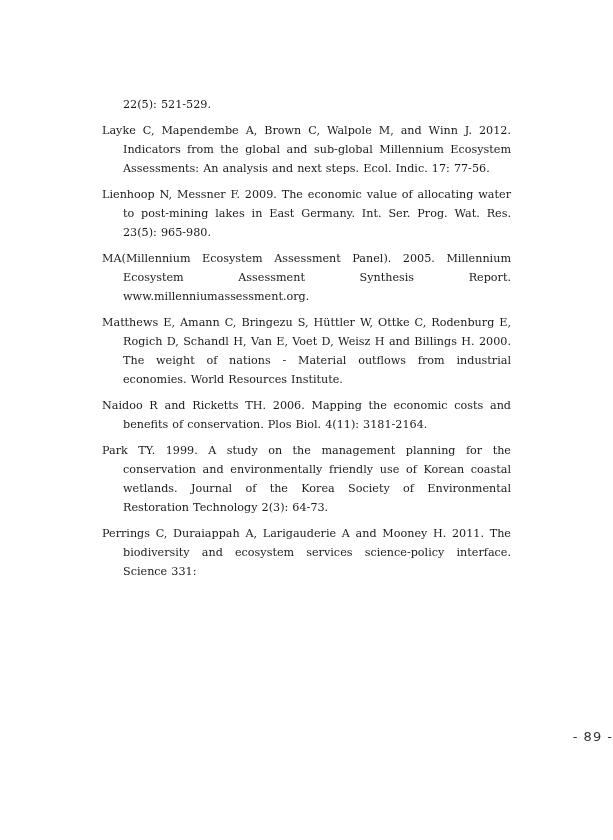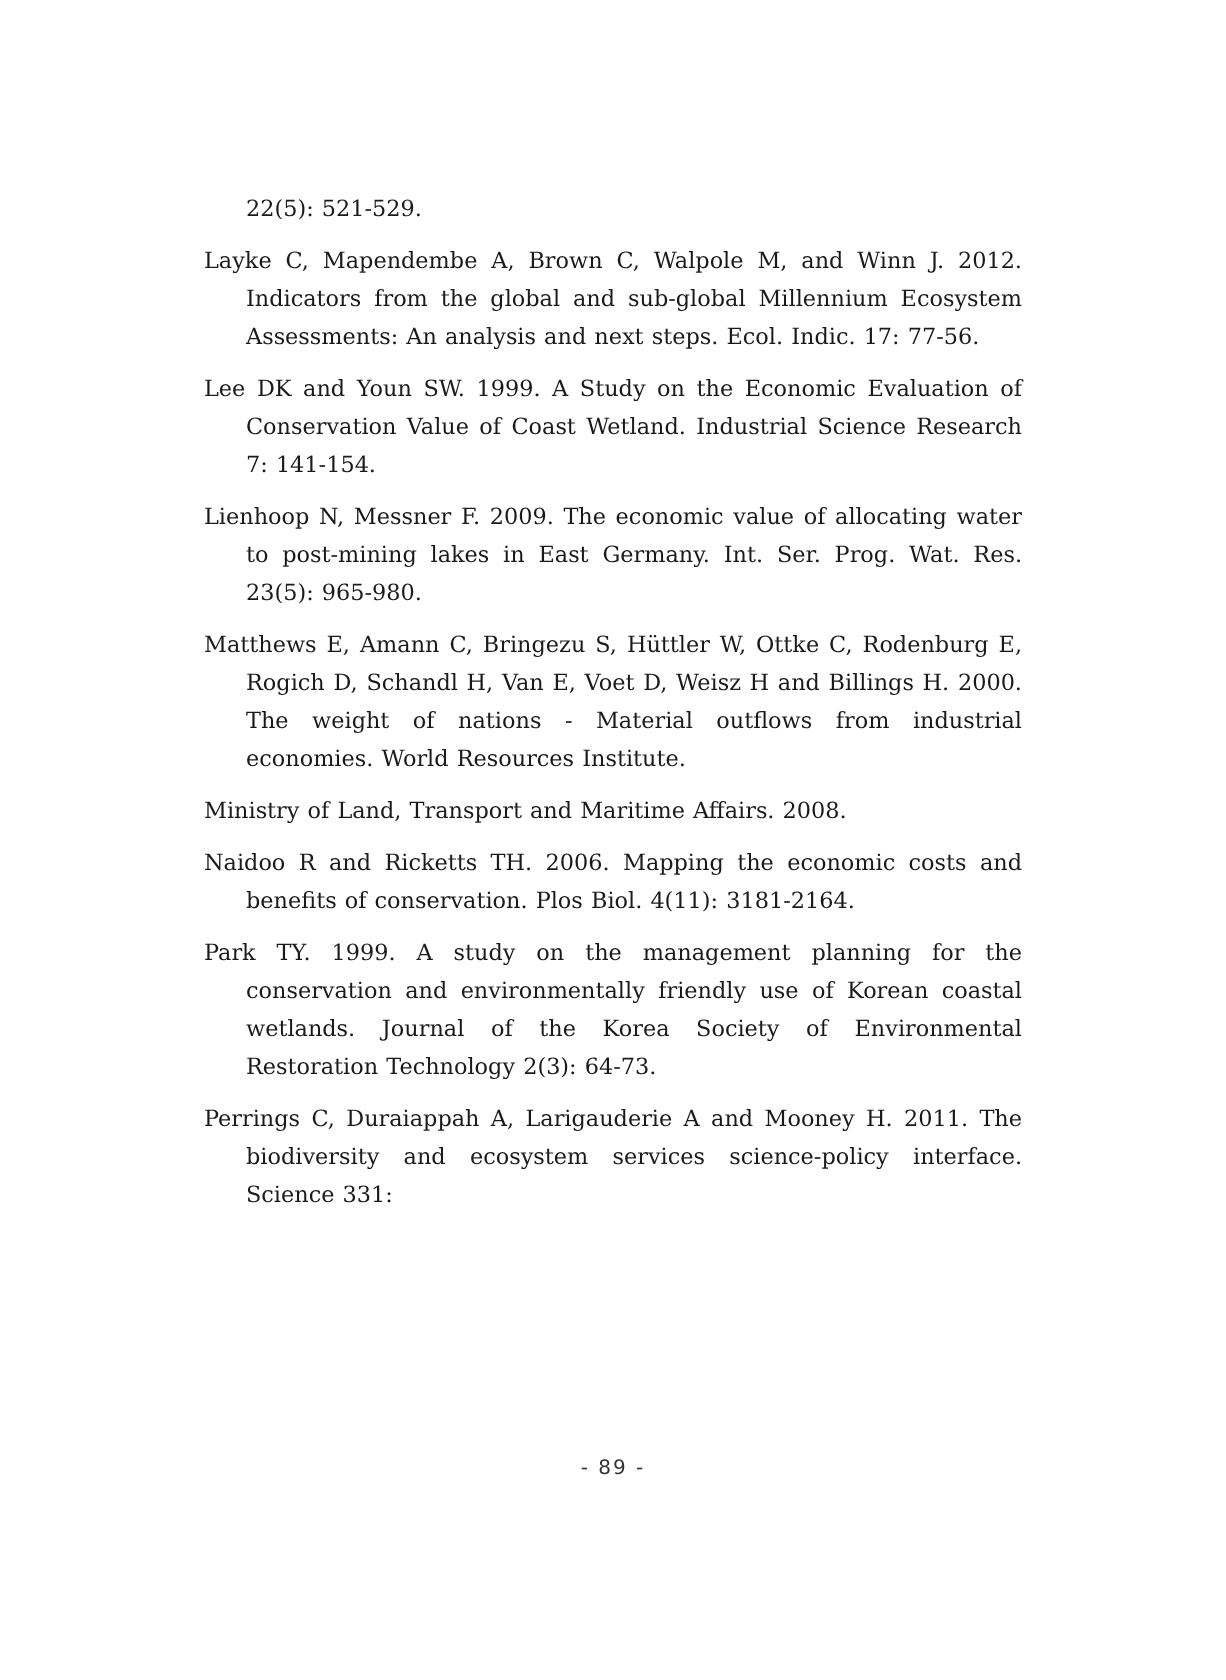--- a/index.html
+++ b/index.html
@@ -40,36 +40,35 @@
   }
   .ref.cont {
     padding-left: 21px;
     text-indent: 0;
   }
   .page-number {
     position: absolute;
     left: 0;
     width: 613px;
     top: 729px;
-    text-align: center;
+    text-align: right;
     font-family: "DejaVu Sans", "Liberation Sans", sans-serif;
-    font-size: 10px;
+    font-size: 13px;
     color: #333333;
     letter-spacing: 1px;
   }
 </style>
 </head>
 <body>
 
 <div class="page">
   <div class="refs">
     <p class="ref cont">22(5): 521-529.</p>
     <p class="ref">Layke C, Mapendembe A, Brown C, Walpole M, and Winn J. 2012. Indicators from the global and sub-global Millennium Ecosystem Assessments: An analysis and next steps. Ecol. Indic. 17: 77-56.</p>
-    <p class="ref">Lee DK and Youn SW. 1999. A Study on the Economic Evaluation of Conservation Value of Coast Wetland. Industrial Science Research 7: 141-154.</p>
     <p class="ref">Lienhoop N, Messner F. 2009. The economic value of allocating water to post-mining lakes in East Germany. Int. Ser. Prog. Wat. Res. 23(5): 965-980.</p>
+    <p class="ref">MA(Millennium Ecosystem Assessment Panel). 2005. Millennium Ecosystem Assessment Synthesis Report. www.millenniumassessment.org.</p>
     <p class="ref">Matthews E, Amann C, Bringezu S, Hüttler W, Ottke C, Rodenburg E, Rogich D,  Schandl H, Van E, Voet D, Weisz H and Billings H. 2000. The weight of nations - Material outflows from industrial economies. World Resources Institute.</p>
-    <p class="ref">Ministry of Land, Transport and Maritime Affairs. 2008.</p>
     <p class="ref">Naidoo R and Ricketts TH. 2006. Mapping the economic costs and benefits of conservation. Plos Biol. 4(11): 3181-2164.</p>
     <p class="ref">Park TY. 1999. A study on the management planning for the conservation and environmentally friendly use of Korean coastal wetlands. Journal of the Korea Society of Environmental Restoration Technology 2(3): 64-73.</p>
     <p class="ref">Perrings C, Duraiappah A, Larigauderie A and Mooney H. 2011. The biodiversity and ecosystem services science-policy interface. Science 331:</p>
   </div>
   <div class="page-number">- 89 -</div>
 </div>
 
 </body></html>

